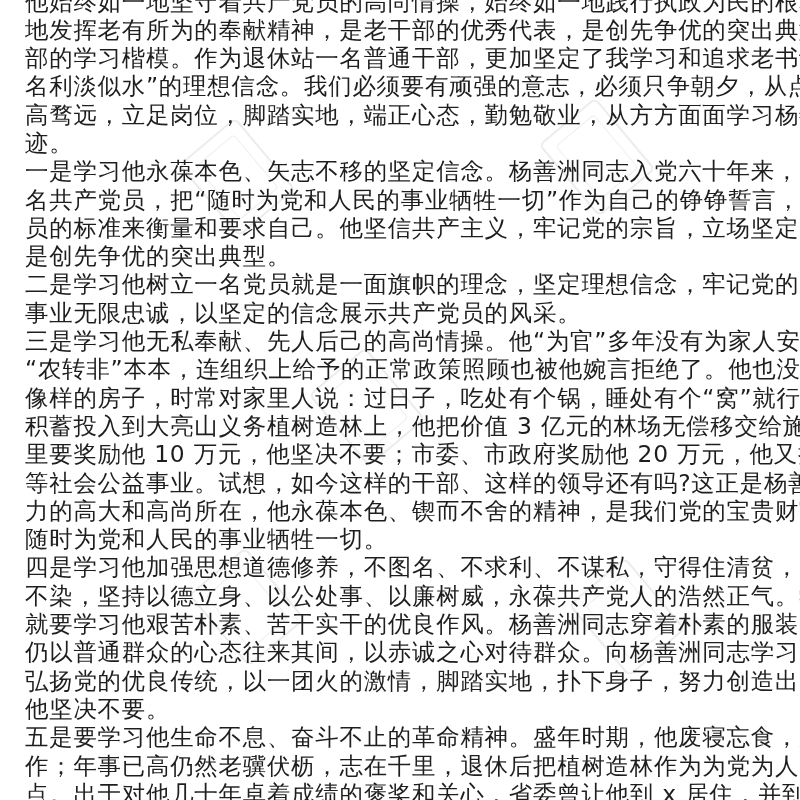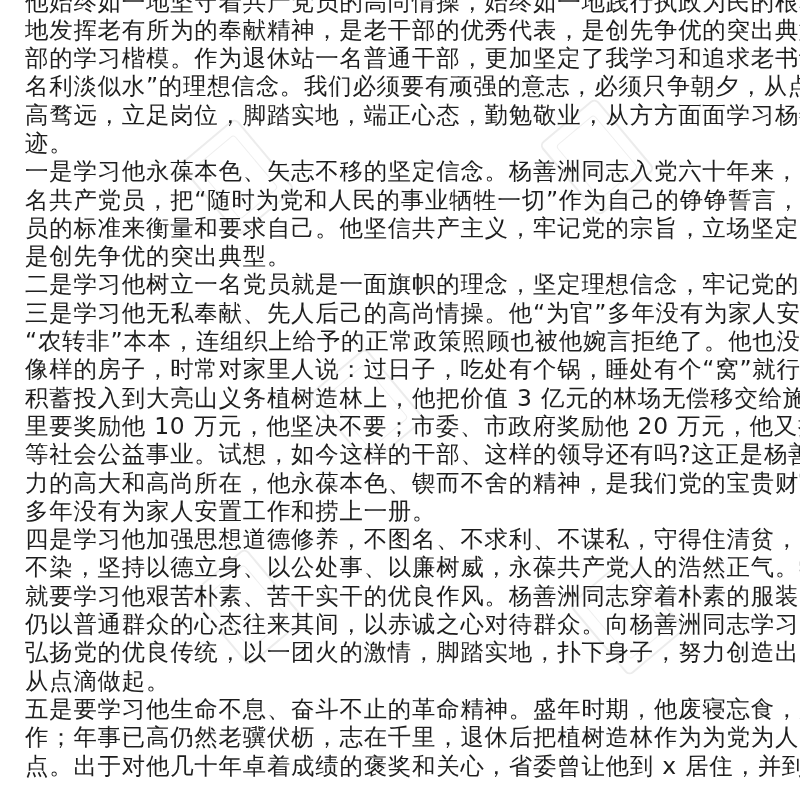--- a/index.html
+++ b/index.html
@@ -86,40 +86,41 @@
 
     <p>
       <span class="line">一是学习他永葆本色、矢志不移的坚定信念。杨善洲同志入党六十年来，时刻牢记自己是一</span>
       <span class="line">名共产党员，把“随时为党和人民的事业牺牲一切”作为自己的铮铮誓言，时时处处以共产党</span>
       <span class="line">员的标准来衡量和要求自己。他坚信共产主义，牢记党的宗旨，立场坚定、意志坚强，始终</span>
       <span class="line last">是创先争优的突出典型。</span>
     </p>
 
     <p>
       <span class="line">二是学习他树立一名党员就是一面旗帜的理念，坚定理想信念，牢记党的宗旨，始终对党的</span>
+      <span class="line last">事业无限忠诚，以坚定的信念展示共产党员的风采。</span>
     </p>
 
     <p>
       <span class="line">三是学习他无私奉献、先人后己的高尚情操。他“为官”多年没有为家人安置工作和捞上一册</span>
       <span class="line">“农转非”本本，连组织上给予的正常政策照顾也被他婉言拒绝了。他也没有给家里盖上一间</span>
       <span class="line">像样的房子，时常对家里人说：过日子，吃处有个锅，睡处有个“窝”就行，却把个人大量的</span>
       <span class="line">积蓄投入到大亮山义务植树造林上，他把价值 3 亿元的林场无偿移交给施甸县人民政府，县</span>
       <span class="line">里要奖励他 10 万元，他坚决不要；市委、市政府奖励他 20 万元，他又把大部分捐献给教育</span>
       <span class="line">等社会公益事业。试想，如今这样的干部、这样的领导还有吗?这正是杨善洲老书记人格魅</span>
       <span class="line">力的高大和高尚所在，他永葆本色、锲而不舍的精神，是我们党的宝贵财富，是我们广大党</span>
-      <span class="line last">多年没有为家人安置工作和捞上一册。</span>
+      <span class="line last">随时为党和人民的事业牺牲一切。</span>
     </p>
 
     <p>
       <span class="line">四是学习他加强思想道德修养，不图名、不求利、不谋私，守得住清贫，耐得住寂寞，一尘</span>
       <span class="line">不染，坚持以德立身、以公处事、以廉树威，永葆共产党人的浩然正气。学习杨善洲同志，</span>
       <span class="line">就要学习他艰苦朴素、苦干实干的优良作风。杨善洲同志穿着朴素的服装走上各级领导岗位，</span>
       <span class="line">仍以普通群众的心态往来其间，以赤诚之心对待群众。向杨善洲同志学习，就要像他那样，</span>
       <span class="line">弘扬党的优良传统，以一团火的激情，脚踏实地，扑下身子，努力创造出无愧于时代和人民</span>
-      <span class="line last">从点滴做起。</span>
+      <span class="line last">他坚决不要。</span>
     </p>
 
     <p>
       <span class="line">五是要学习他生命不息、奋斗不止的革命精神。盛年时期，他废寝忘食，夙兴夜寐，忘我工</span>
       <span class="line">作；年事已高仍然老骥伏枥，志在千里，退休后把植树造林作为为党为人民服务的又一新起</span>
       <span class="line">点。出于对他几十年卓着成绩的褒奖和关心，省委曾让他到 x 居住，并到省人大会工作，但</span>
     </p>
 
   </div>
 </div>

